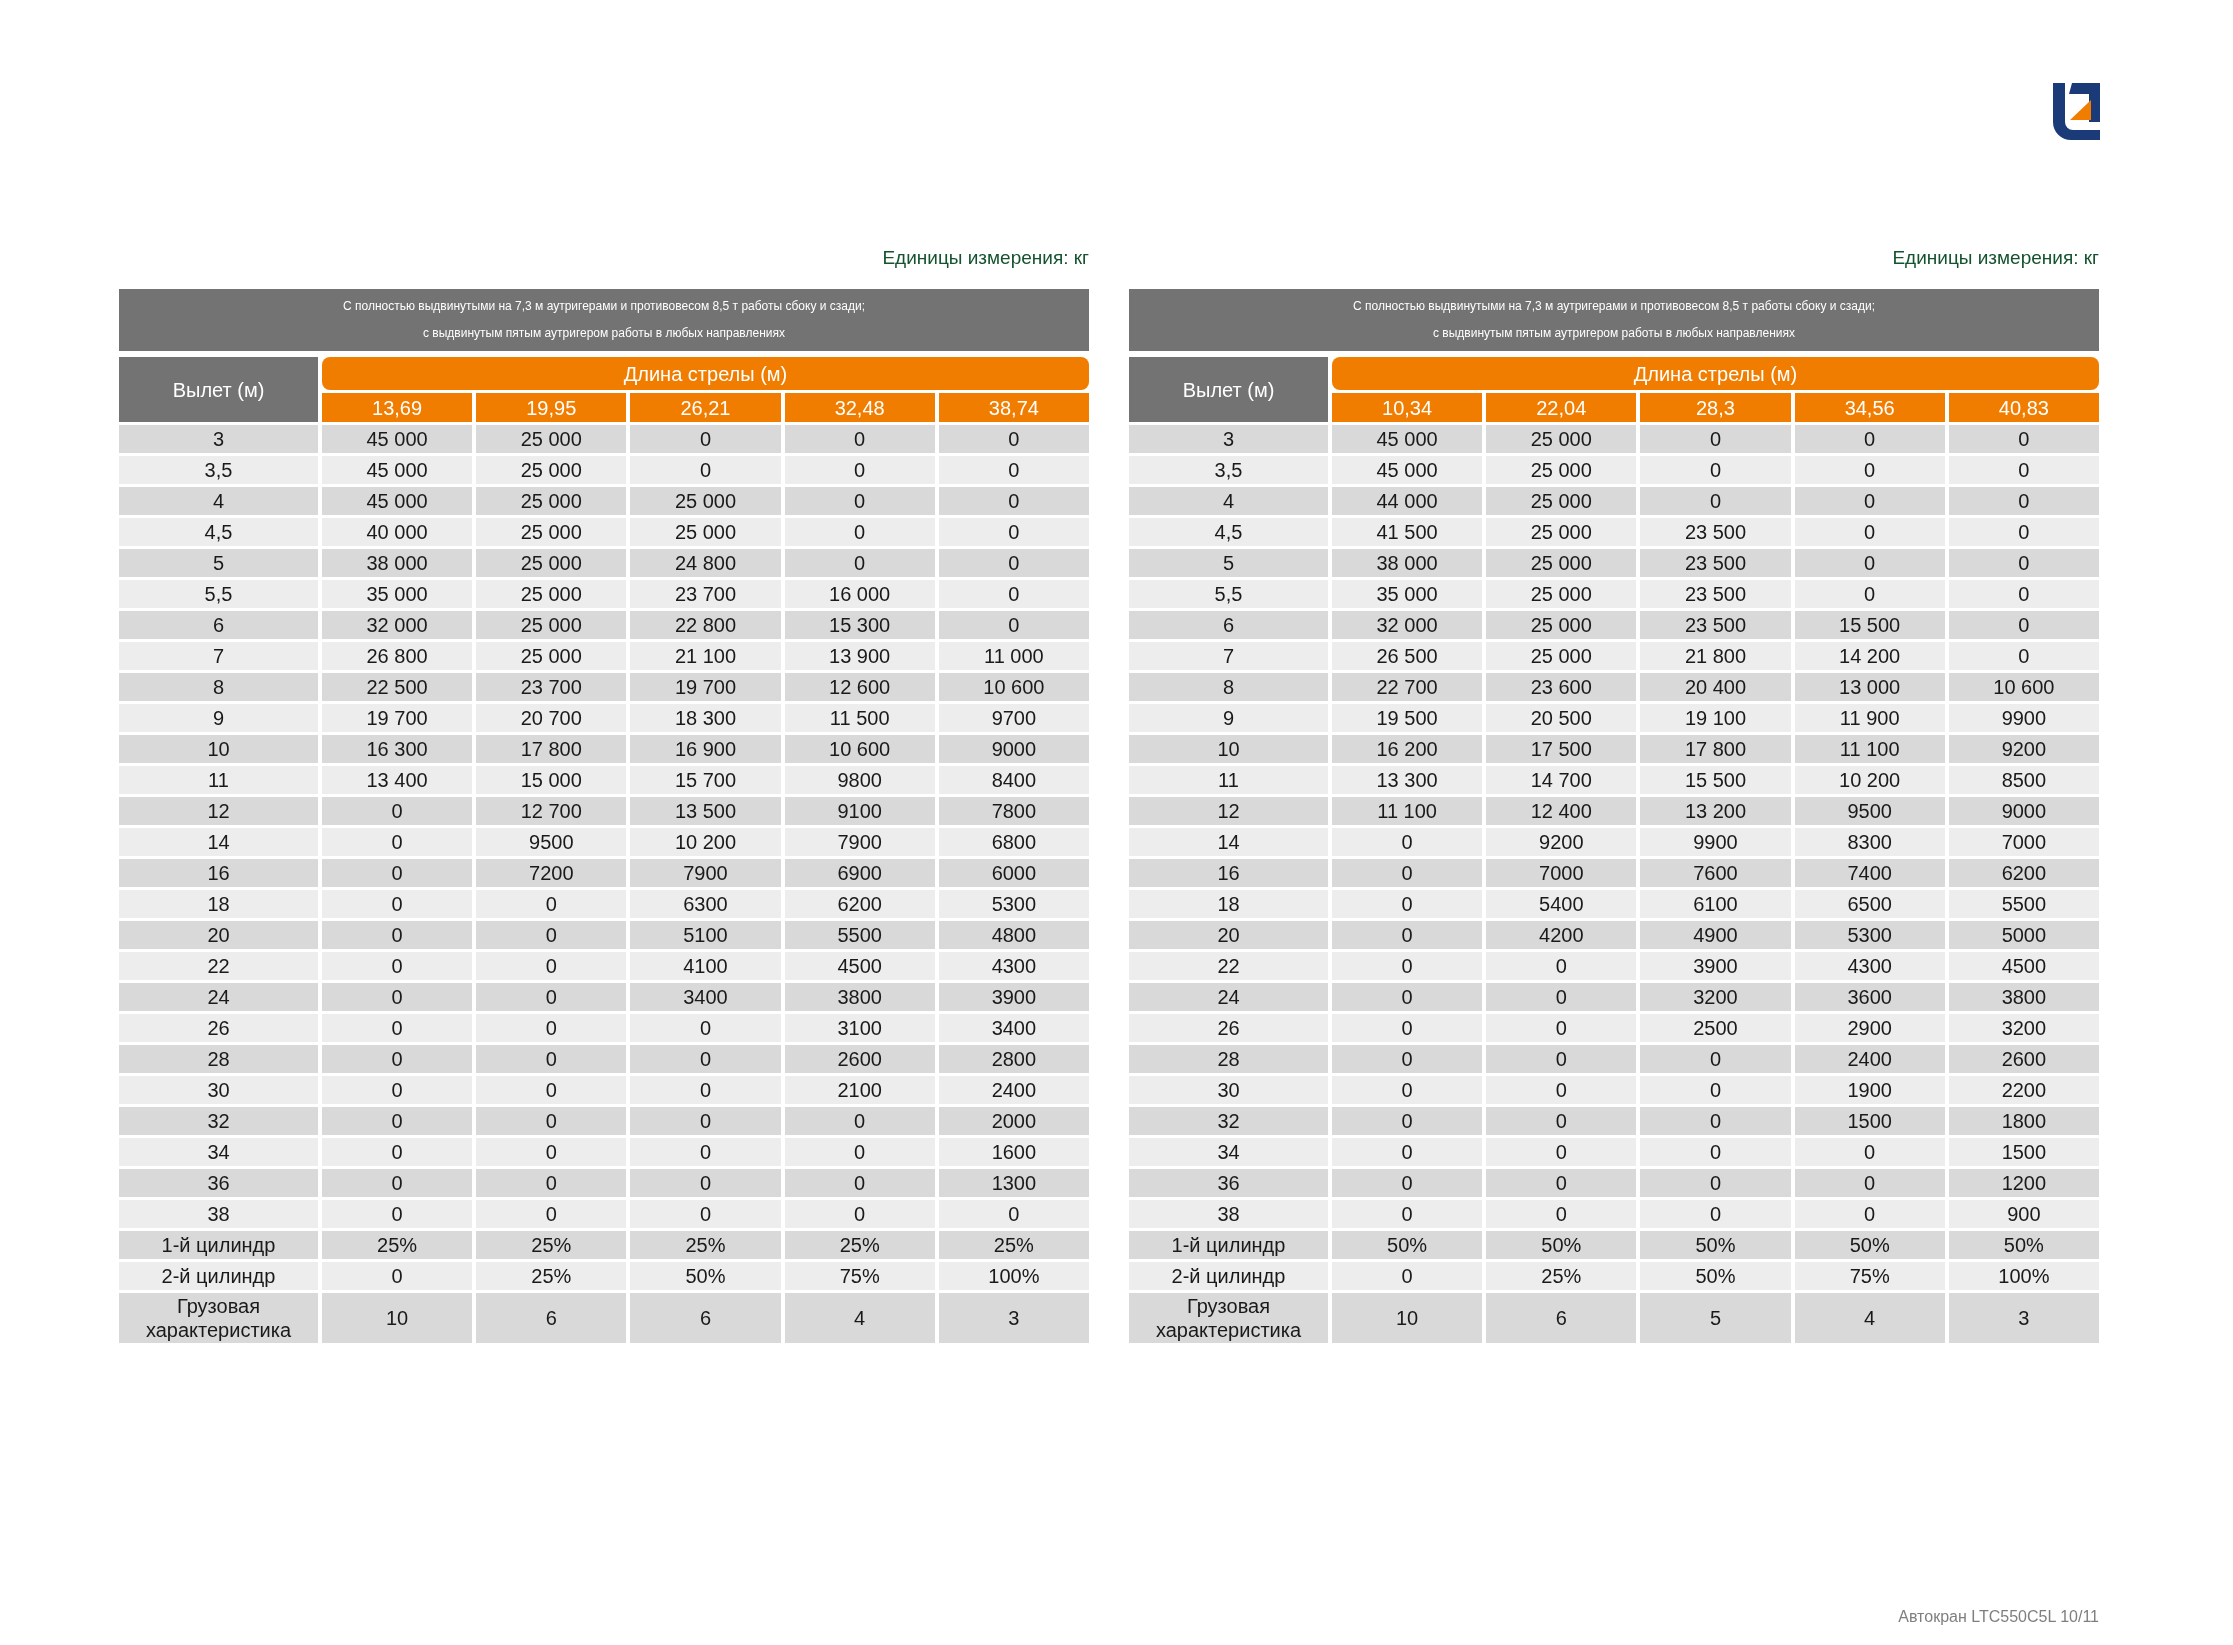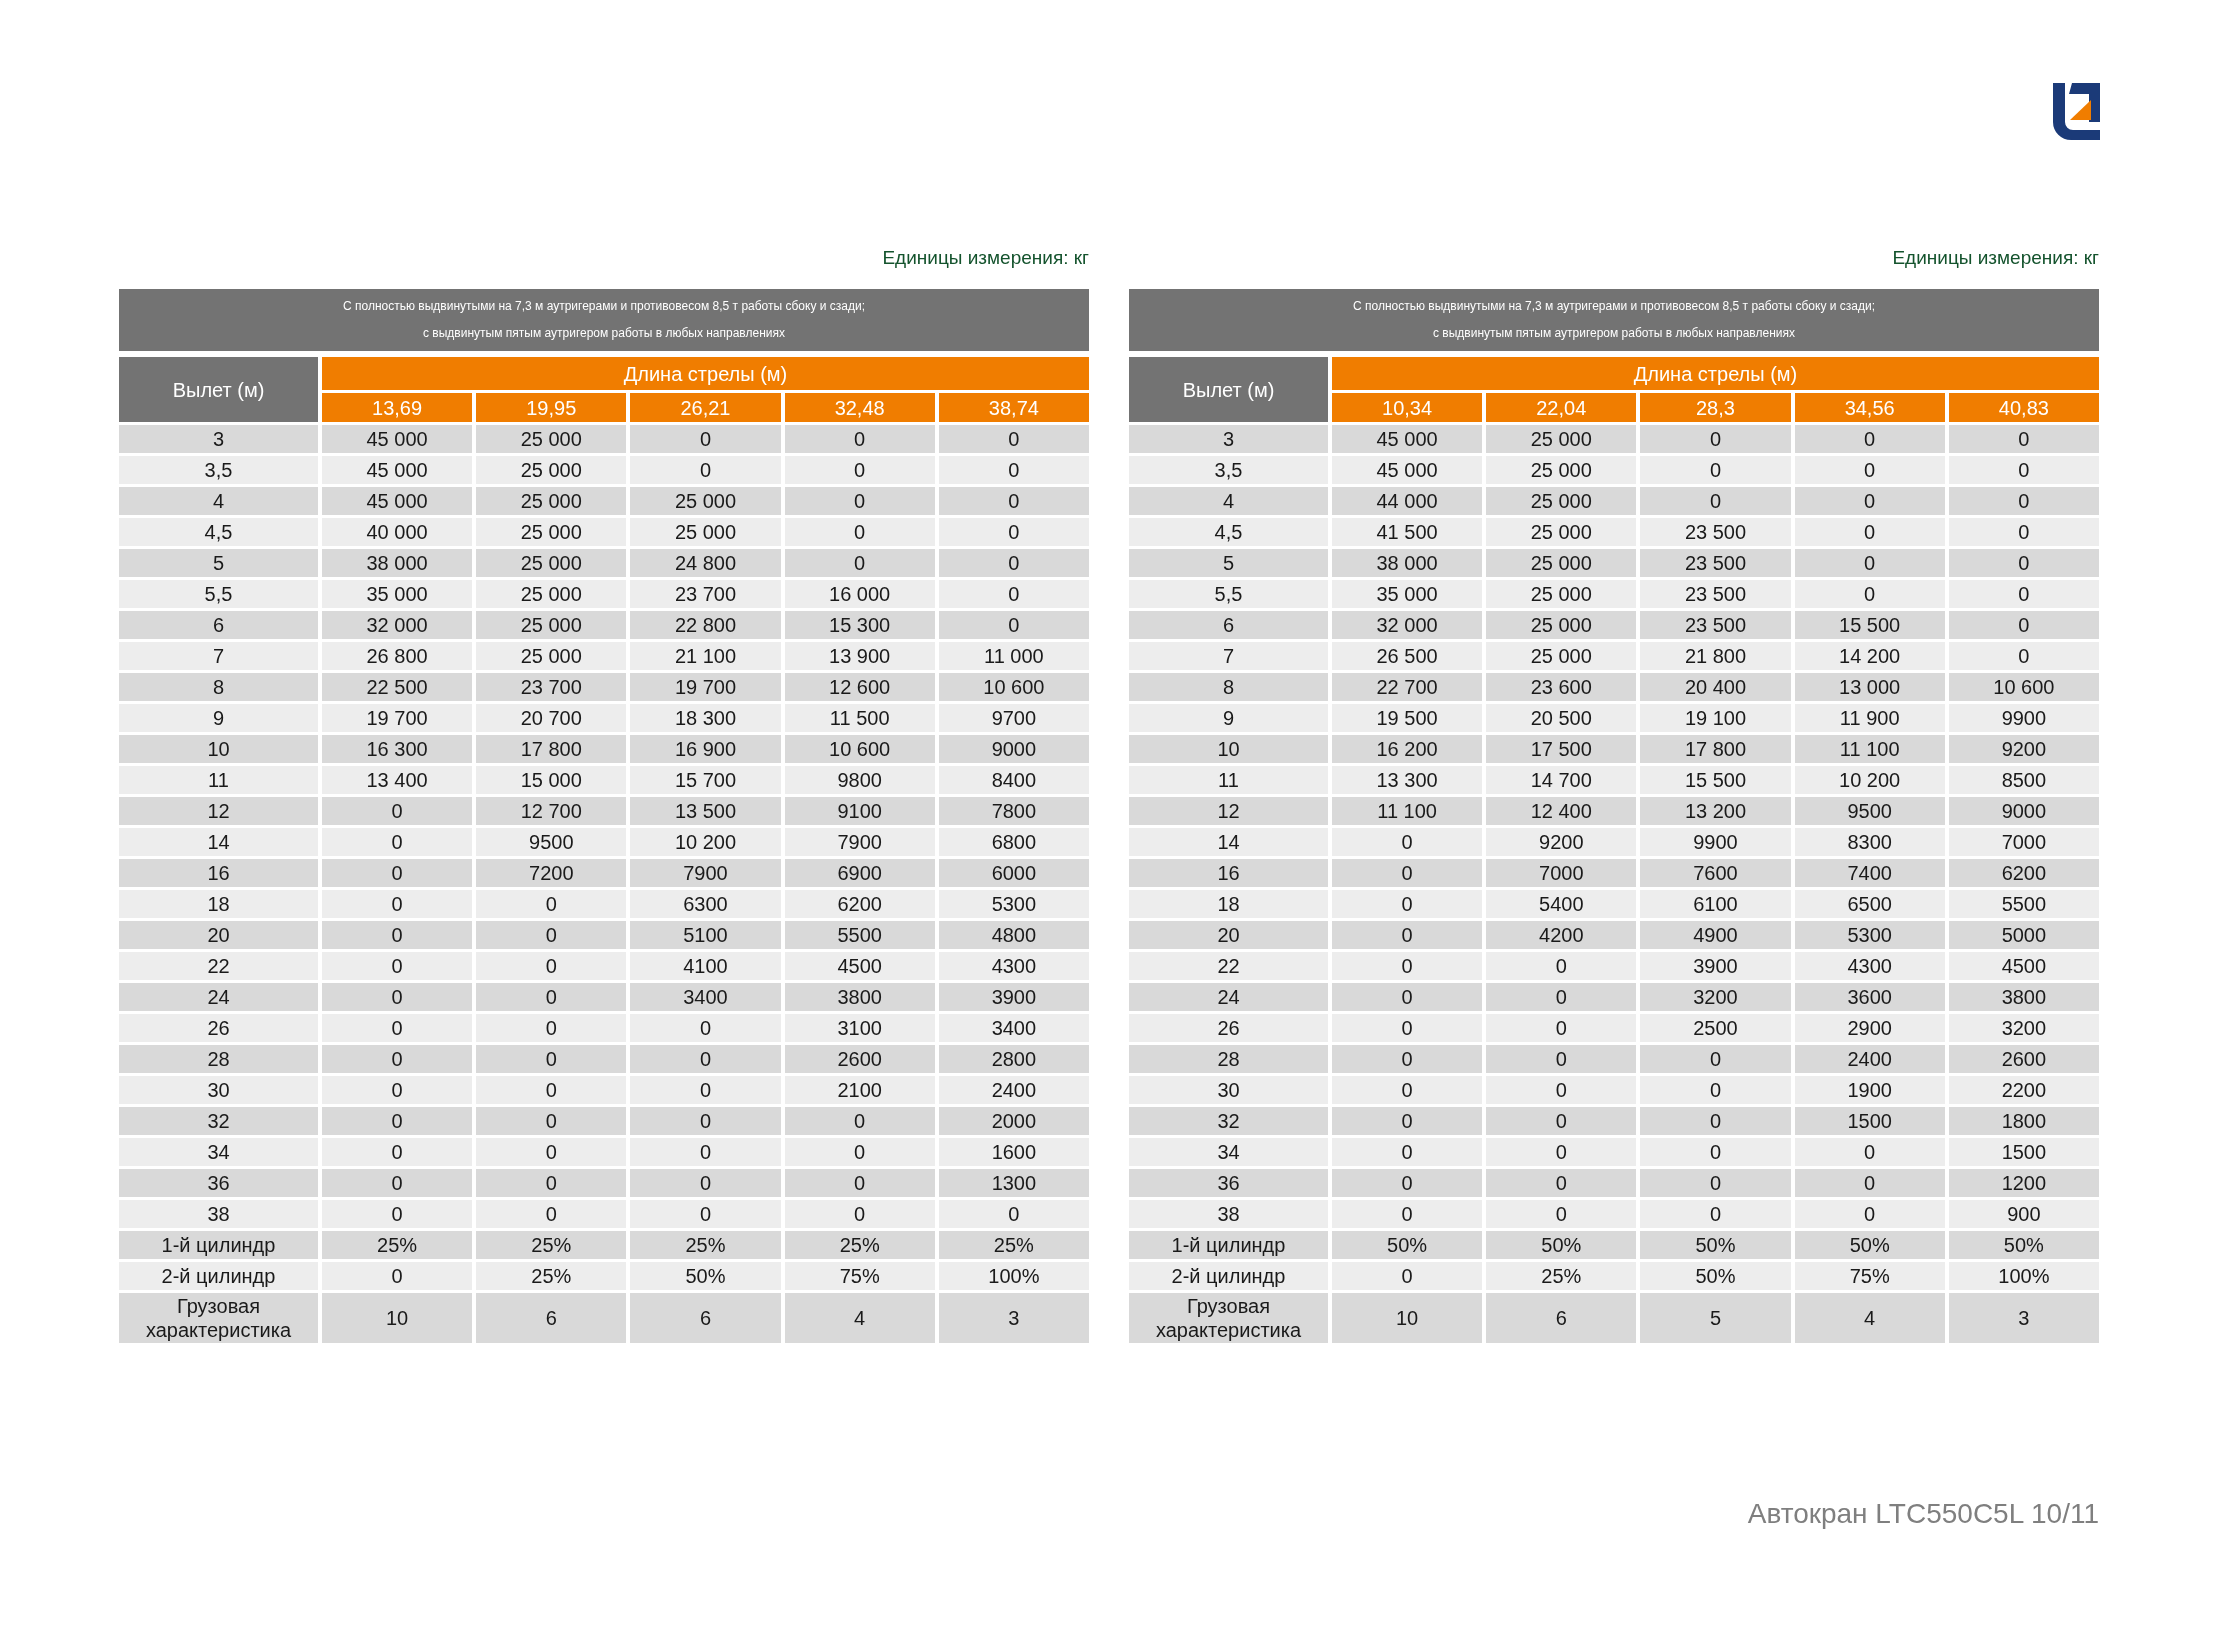--- a/index.html
+++ b/index.html
@@ -37,31 +37,32 @@
   table.cap th,table.cap td{
     padding:1px 0;text-align:center;vertical-align:middle;
     font-size:20px;line-height:24px;overflow:hidden;
   }
   th.outreach{
     background:#737373;color:#ffffff;font-size:21px;font-weight:normal;
   }
   th.span-head{
     background:#F07D00;color:#ffffff;font-size:21px;font-weight:normal;
     height:31px;
+    border-radius:8px;
   }
   th.boom{
     background:#F07D00;color:#ffffff;font-size:21px;font-weight:normal;
     height:27px;
   }
   tr.dark td{background:#D9D9D9;}
   tr.light td{background:#EDEDED;}
   td{color:#1a1a1a;height:26px;}
   .footer{
-    position:absolute;top:1498px;left:1129px;width:970px;
-    text-align:right;font-size:28px;color:#7f7f7f;
+    position:absolute;top:1608px;left:1129px;width:970px;
+    text-align:right;font-size:16px;color:#7f7f7f;
   }
 </style>
 </head>
 <body>
 
 <div class="page">
 
 
   <div class="logo">
     <svg viewBox="0 0 58 58" width="58" height="58" aria-hidden="true">

